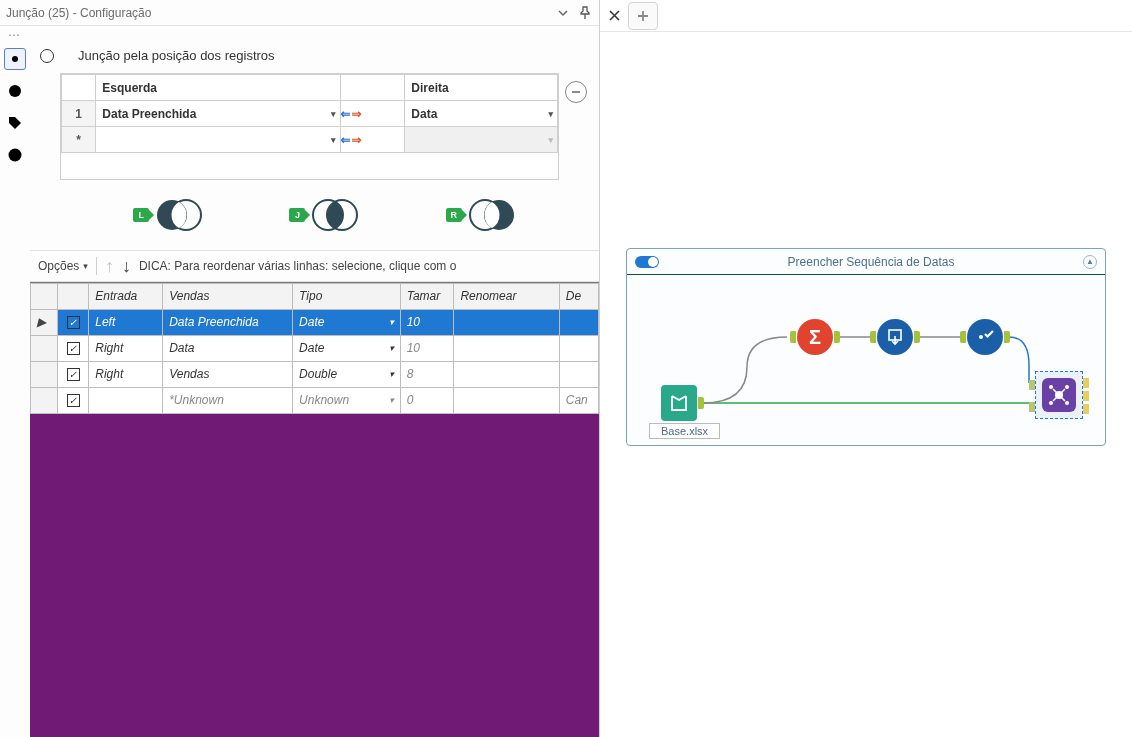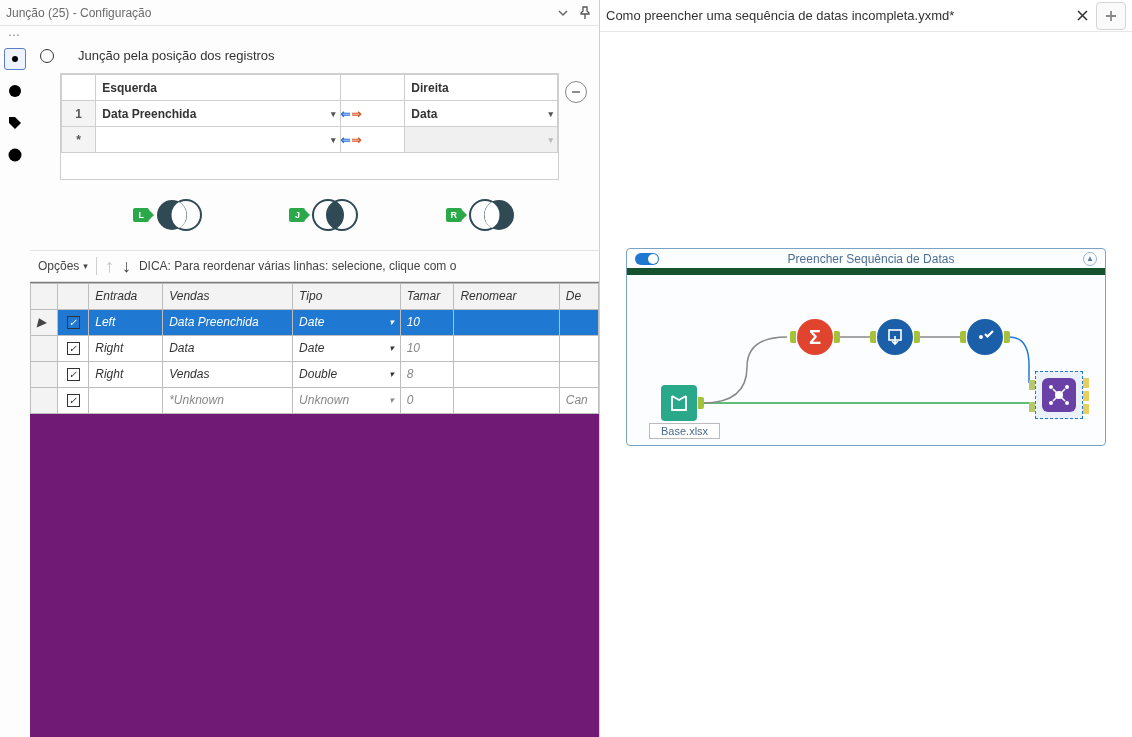--- a/index.html
+++ b/index.html
@@ -75,21 +75,21 @@
 
   
   .tabbar { height:32px; display:flex; align-items:center; border-bottom:1px solid #e6e6e6; padding:0 6px; gap:6px; }
   .tab { flex:1; display:flex; align-items:center; height:100%; font-size:13px; color:#333; gap:10px; }
   .tab-close { width:16px; height:16px; display:flex; align-items:center; justify-content:center; cursor:pointer; }
   .tab-add { width:30px; height:28px; border:1px solid #d4d4d4; border-radius:4px; display:flex; align-items:center; justify-content:center; cursor:pointer; color:#777; background:#fafafa; }
 
   
   .canvas-wrap { flex:1; padding:16px; overflow:auto; }
   .container { border:1.5px solid #7aa2c4; border-radius:4px; background:#fcfdff; width:480px; margin:200px auto 0 auto; }
-  .container-head { height:26px; border-bottom:7px solid #14532d; display:flex; align-items:center; padding:0 8px; gap:8px; position:relative; }
+  .container-head { height:26px; border-bottom:1px solid #14532d; display:flex; align-items:center; padding:0 8px; gap:8px; position:relative; }
   .toggle { width:24px; height:12px; background:#1f78d1; border-radius:6px; position:relative; }
   .toggle::after { content:""; position:absolute; right:1px; top:1px; width:10px; height:10px; background:#fff; border-radius:50%; }
   .container-title { flex:1; text-align:center; color:#4c6f91; font-size:12px; }
   .collapse-btn { width:14px; height:14px; border:1px solid #9bb4cc; border-radius:50%; display:flex; align-items:center; justify-content:center; font-size:8px; color:#5a7ea1; cursor:pointer; }
   .flow { position:relative; height:170px; }
   .tool { position:absolute; width:36px; height:36px; border-radius:4px; display:flex; align-items:center; justify-content:center; }
   .tool .anchor { position:absolute; width:6px; height:12px; background:#b6c86b; top:12px; }
   .tool .anchor.l { left:-7px; border-radius:2px 0 0 2px; background:#a6c23a; }
   .tool .anchor.r { right:-7px; border-radius:0 2px 2px 0; background:#a6c23a; }
   .tool-input { background:#2aa88a; top:110px; left:34px; }
@@ -338,23 +338,20 @@
                 </tr>
               </tbody>
           </table>
         </div>
       </div>
     </div>
   </div>
 
   <div class="right-panel">
     <div class="tabbar">
-      <div class="tab">
-        <span style="white-space:nowrap;">Como preencher uma sequência de datas incompleta.yxmd*</span>
-      </div>
       <div class="tab-close">
         <svg width="11" height="11" viewBox="0 0 11 11">
             <path d="M1 1l9 9M10 1l-9 9" stroke="#333" stroke-width="1.5"></path>
           </svg>
       </div>
       <div class="tab-add">
         <svg width="14" height="14" viewBox="0 0 14 14">
             <path d="M7 2v10M2 7h10" stroke="#888" stroke-width="1.8"></path>
           </svg>
       </div>

